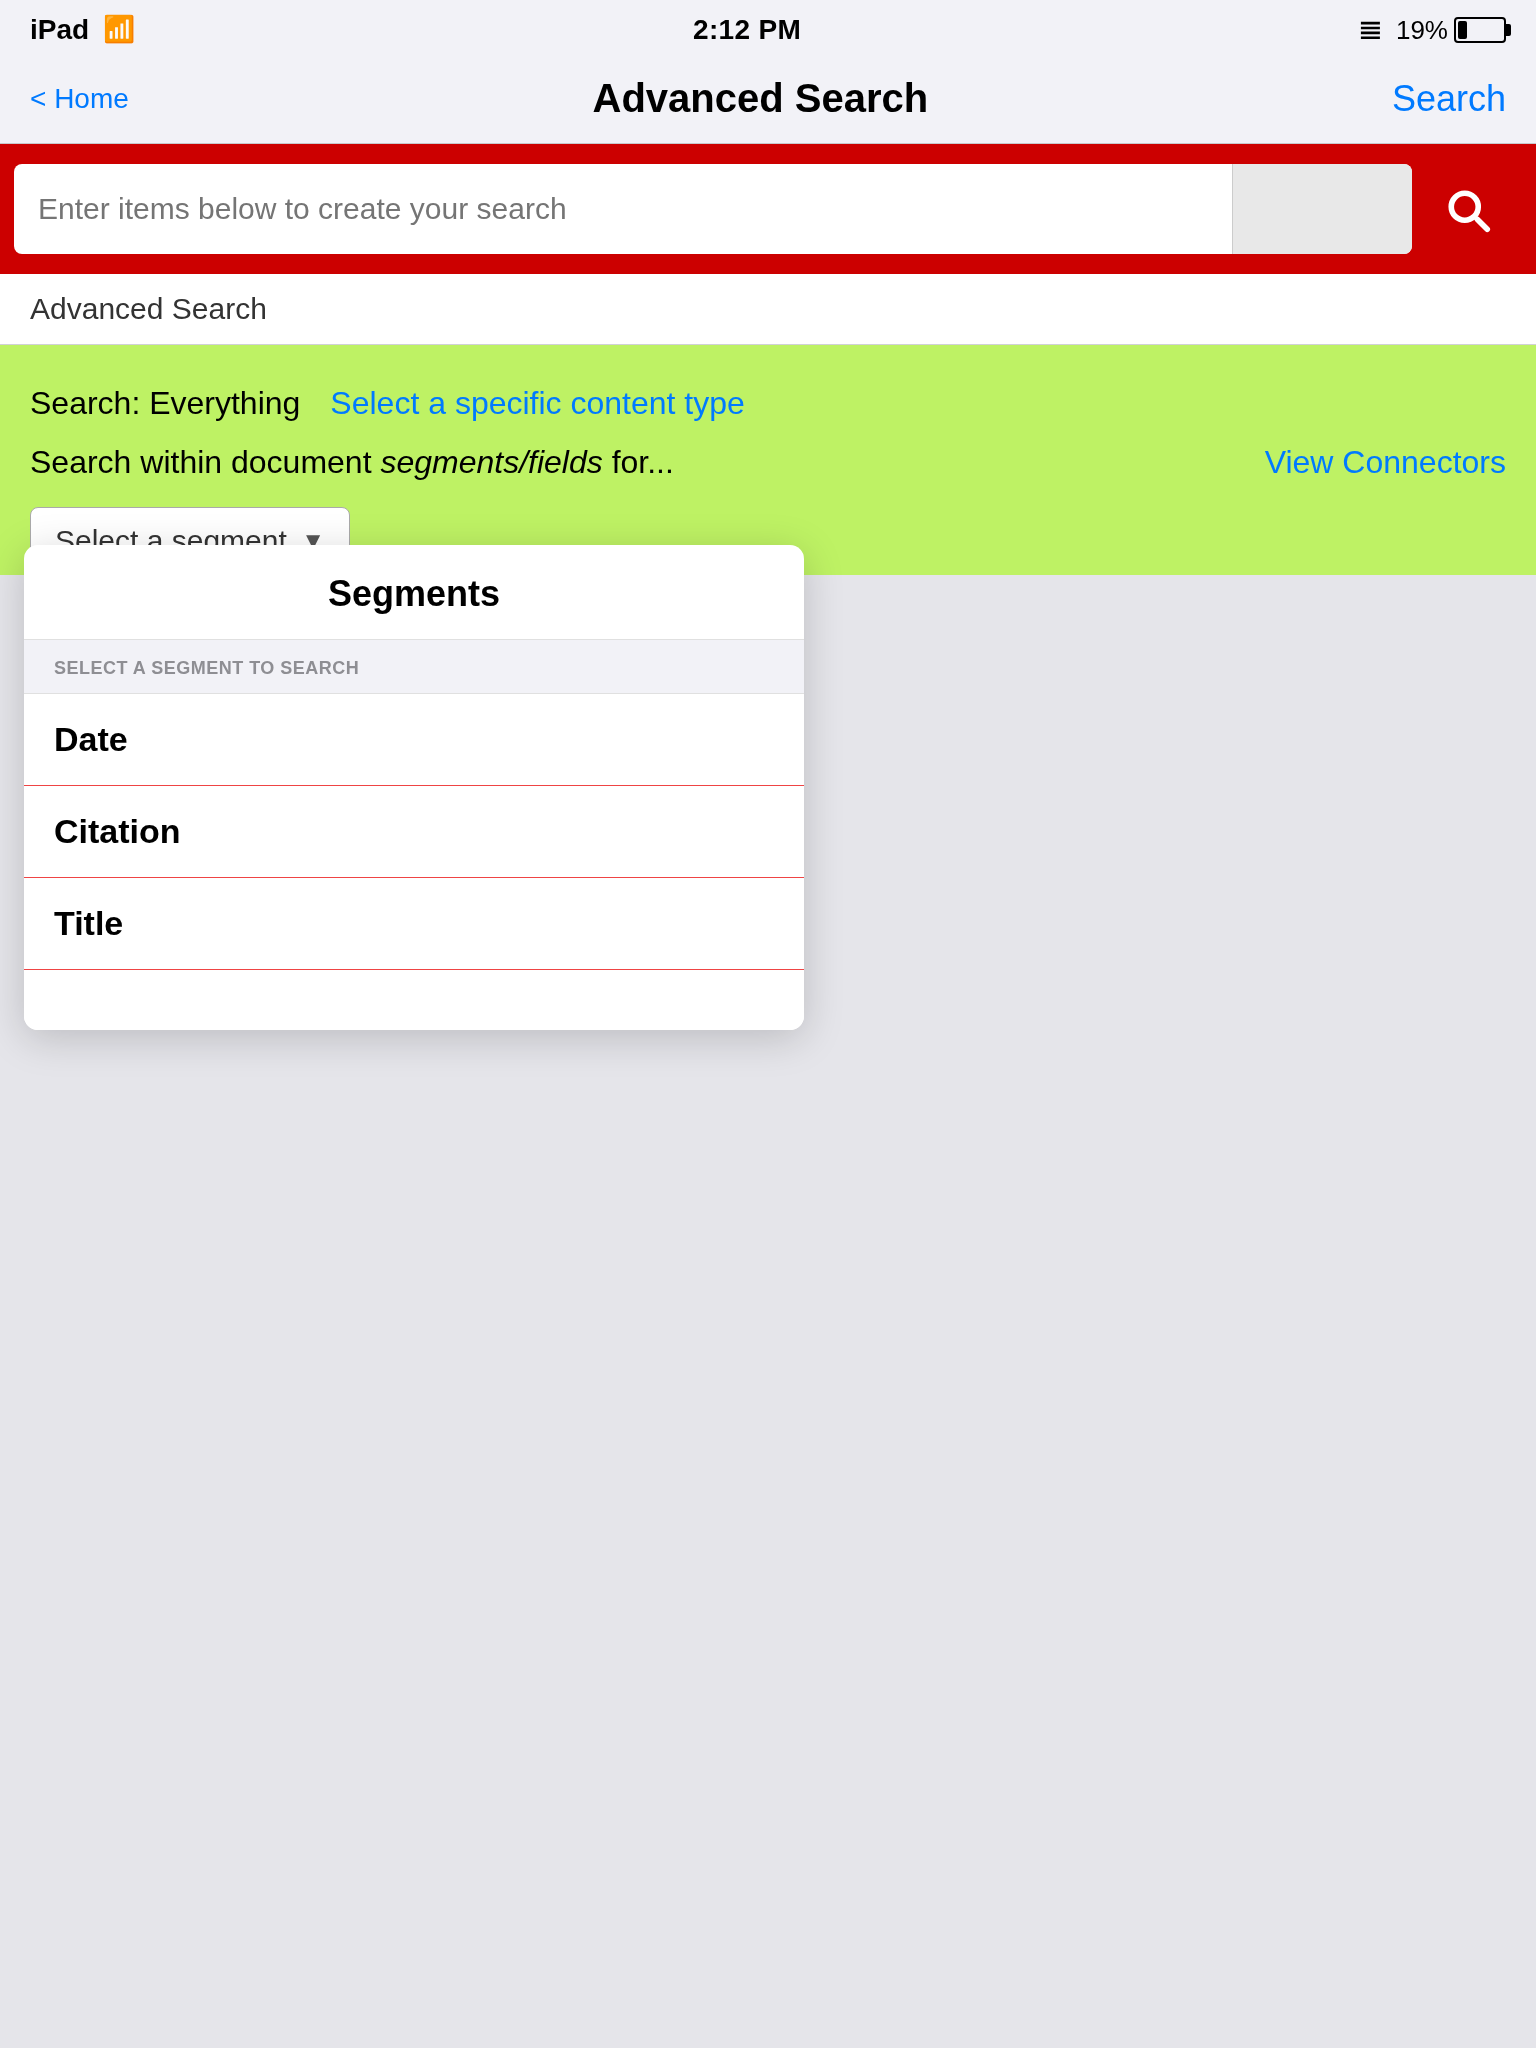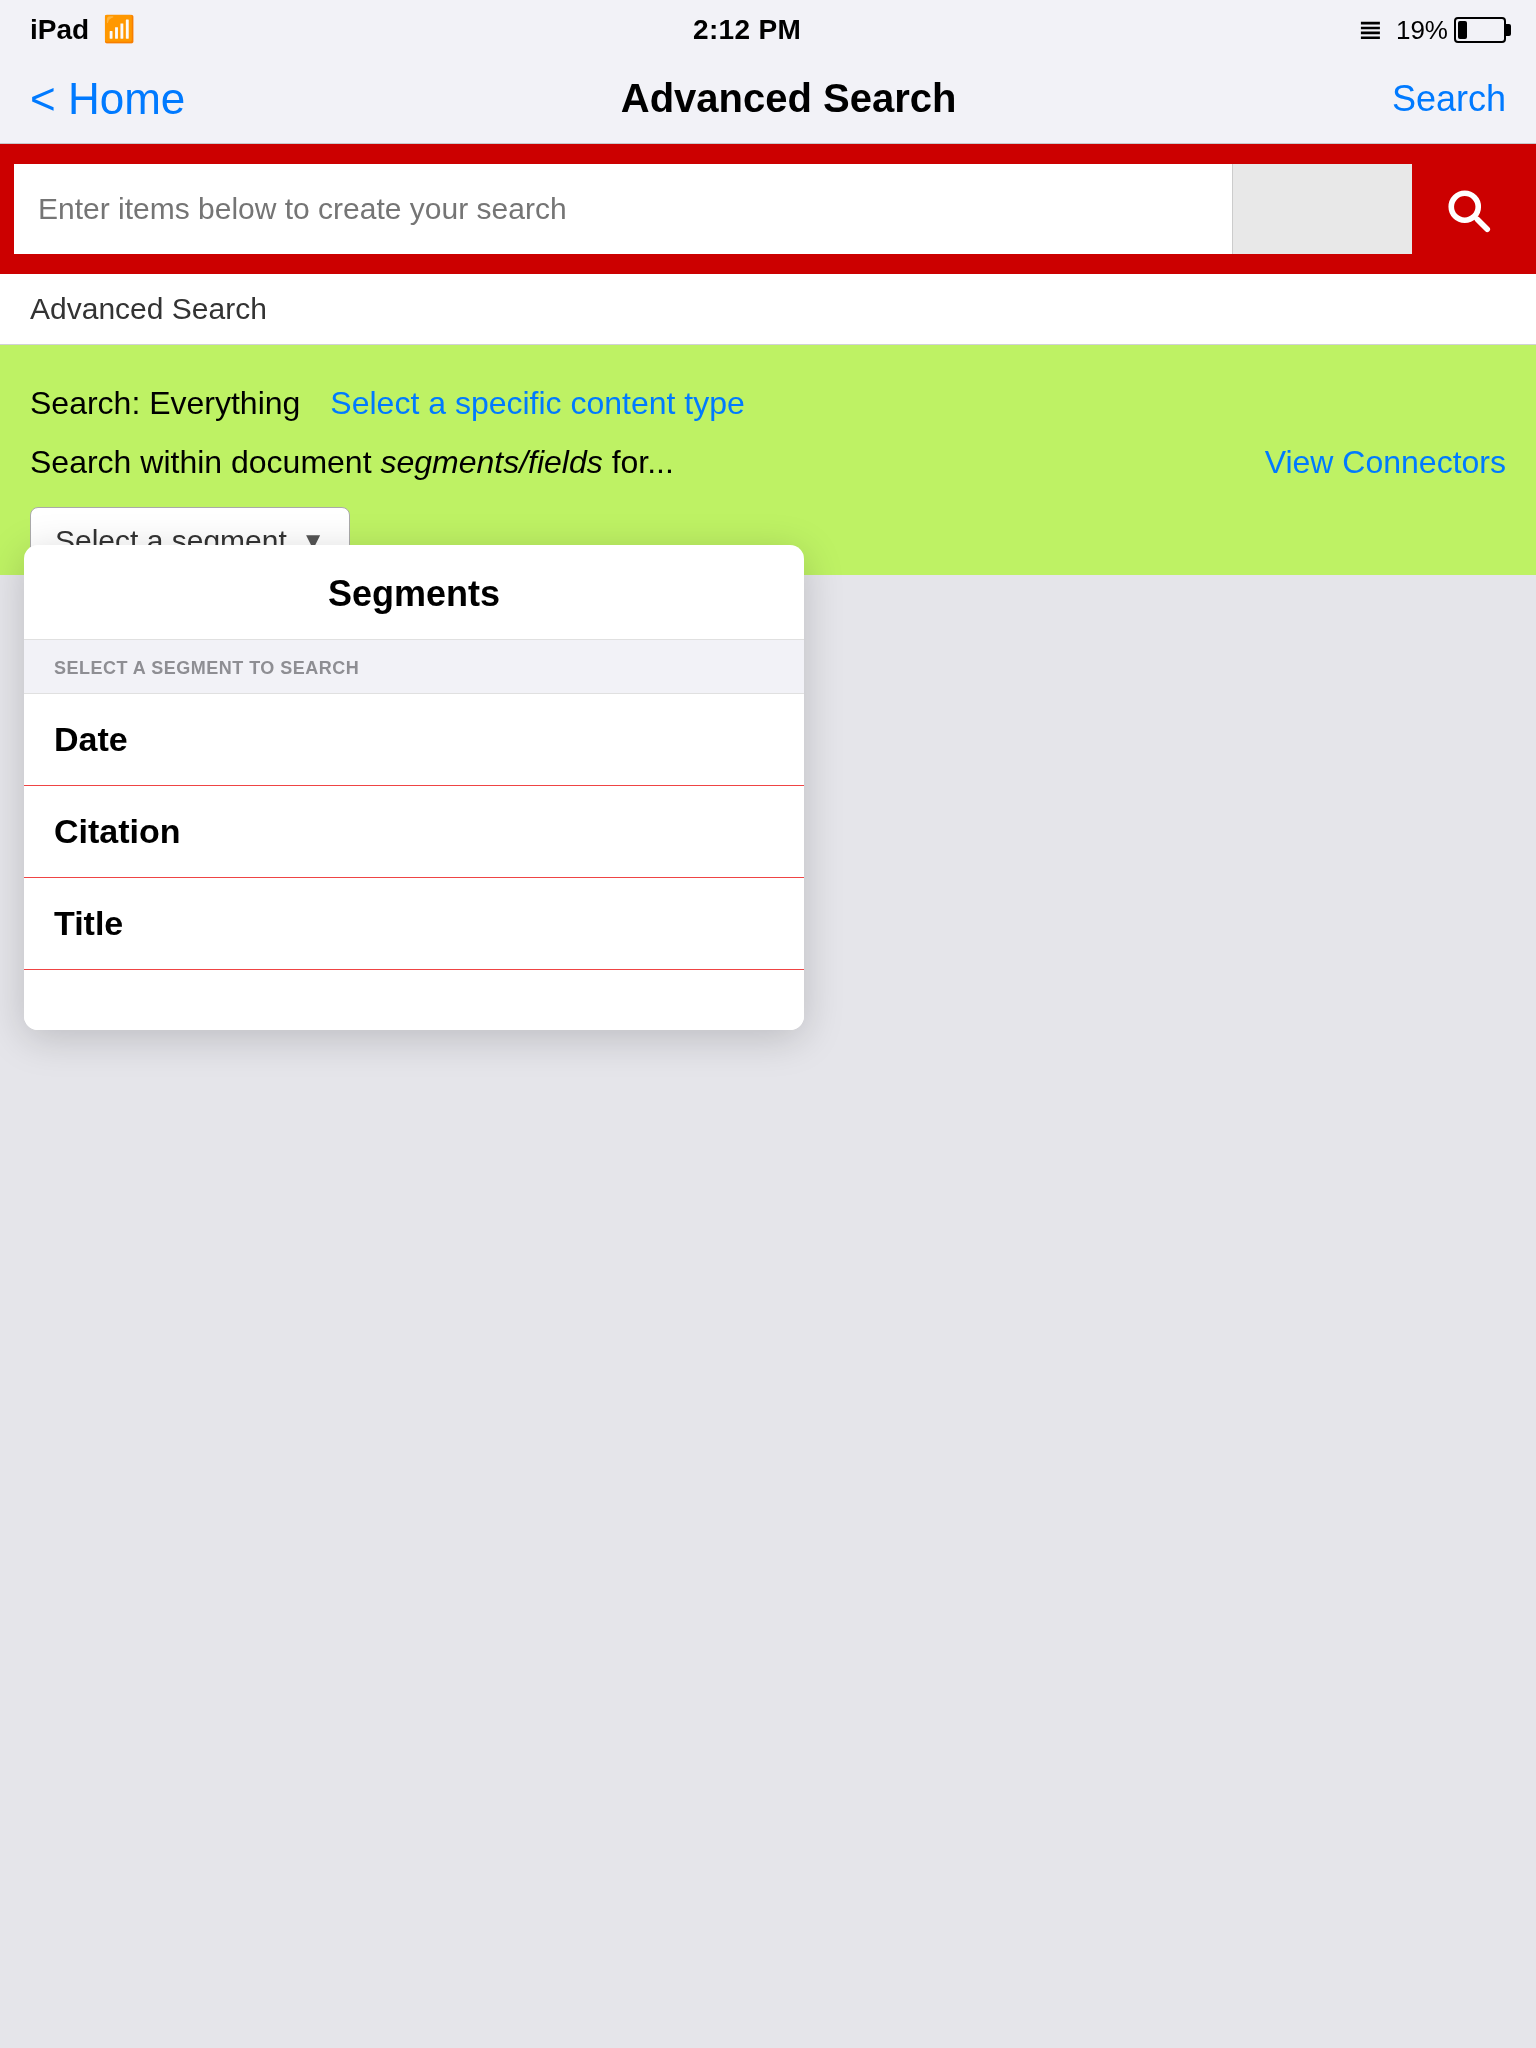--- a/index.html
+++ b/index.html
@@ -85,21 +85,21 @@
       display: flex;
       align-items: center;
       justify-content: space-between;
       background: #f2f2f7;
       padding: 12px 30px 14px 30px;
       border-bottom: 1px solid #c8c8cc;
       height: 88px;
     }
     .nav-home {
       color: #007aff;
-      font-size: 44px;
+      font-size: 28px;
       display: flex;
       align-items: center;
       gap: 6px;
       text-decoration: none;
     }
     .nav-title {
       font-size: 40px;
       font-weight: 700;
       color: #000;
     }
@@ -115,21 +115,21 @@
       align-items: center;
       background: #cc0000;
       padding: 14px 14px;
       height: 130px;
       gap: 0;
     }
     .search-input-area {
       display: flex;
       flex: 1;
       background: #fff;
-      border-radius: 0;
+      border-radius: 8px;
       overflow: hidden;
       height: 90px;
     }
     .search-text-input {
       flex: 1;
       border: none;
       outline: none;
       font-size: 30px;
       color: #999;
       padding: 0 24px;

